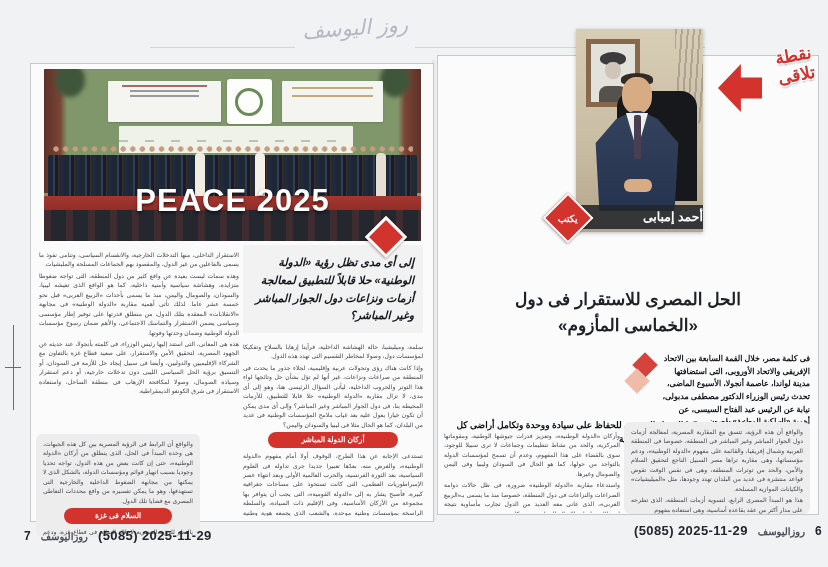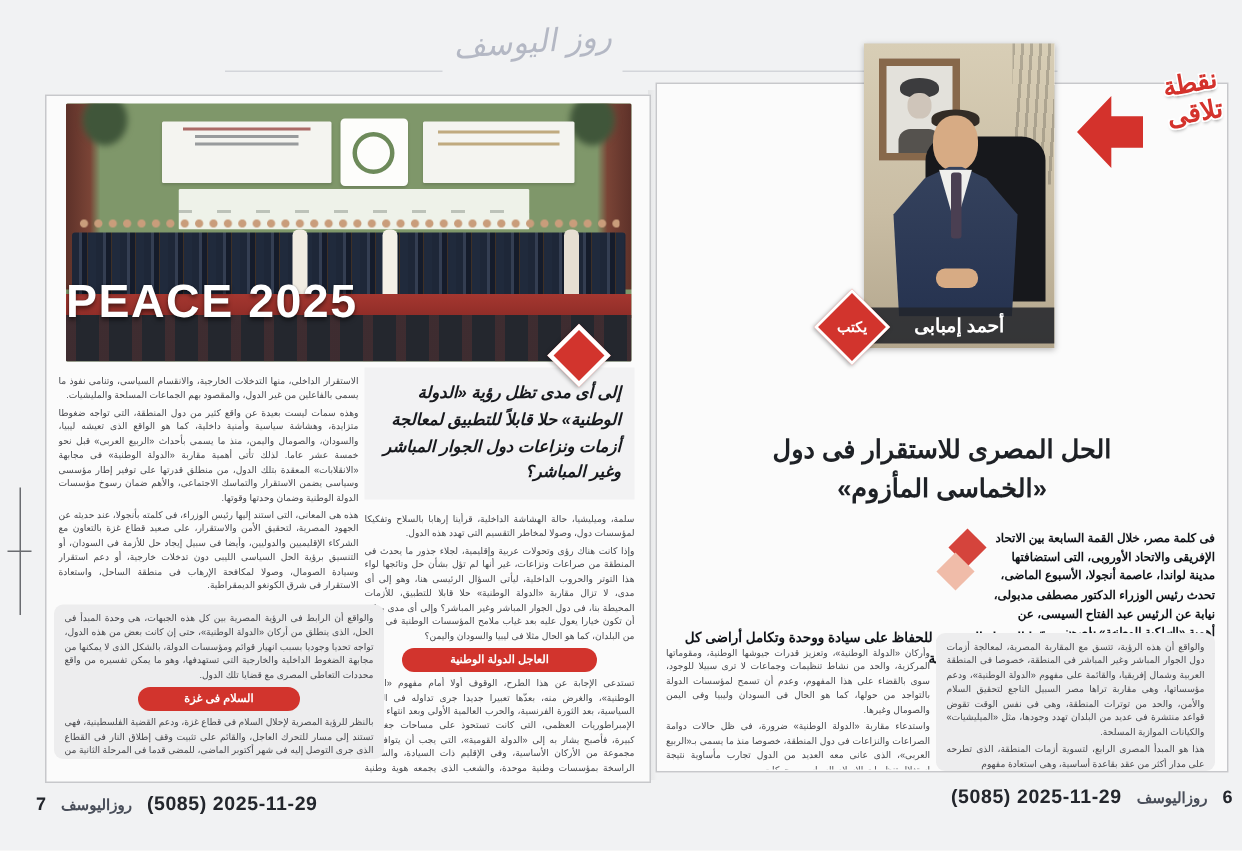--- a/index.html
+++ b/index.html
@@ -46,37 +46,37 @@
   .crowd-bodies{position:absolute;left:1%;right:1%;top:50%;height:26%;
     background:repeating-linear-gradient(90deg,#1e2738 0 5px,#343e52 5px 7px,#151c2b 7px 10px,#3e3026 10px 11px,#202a3c 11px 16px);
     border-radius:2px;}
   .robe{position:absolute;top:49%;width:10px;height:28%;background:#f1ece2;border-radius:4px 4px 0 0;}
   .robe-1{left:40%;}
   .robe-2{left:56%;background:#f5f1e8;}
   .robe-3{left:88%;background:#e6ded2;}
   .ph-carpet{position:absolute;left:0;right:0;top:74%;height:9%;background:linear-gradient(180deg,#a53730,#8e2c27);}
   .ph-floor{position:absolute;left:0;right:0;top:82%;height:18%;background:#24272e;
     background-image:repeating-linear-gradient(90deg,rgba(140,60,55,.25) 0 7px,rgba(0,0,0,0) 7px 22px);}
-  .peace-text{position:absolute;left:0;right:0;top:66%;text-align:left;color:#ffffff;
+  .peace-text{position:absolute;left:0;right:0;top:66%;text-align:center;color:#ffffff;
     font-size:31px;font-weight:900;letter-spacing:1px;
     text-shadow:0 2px 3px rgba(0,0,0,.5),0 0 1px rgba(0,0,0,.3);}
 
   
   .standfirst{position:absolute;left:212px;top:181px;width:180px;height:88px;background:#f2f2f3;
     direction:rtl;text-align:right;padding:9px 9px 0 6px;box-sizing:border-box;
     font-weight:bold;font-size:11px;line-height:1.62;color:#17191d;font-style:italic;}
   .diamond{background:#d2342d;border:3px solid #ffffff;box-shadow:0 1px 3px rgba(0,0,0,.35);transform:rotate(45deg);}
   .sf-diamond{position:absolute;left:340px;top:158px;width:24px;height:24px;z-index:3;}
   .bodycol{position:absolute;direction:rtl;text-align:justify;font-size:6.1px;line-height:1.55;color:#46474b;overflow:hidden;}
   .bodycol p{margin:0 0 2px;}
   .col-a{left:212px;top:278px;width:180px;height:174px;}
   .col-b{left:8px;top:186px;width:200px;height:162px;}
   .graybox{position:absolute;background:#ededee;border-radius:6px;box-sizing:border-box;padding:5px 7px;
     direction:rtl;text-align:justify;font-size:6.1px;line-height:1.55;color:#46474b;overflow:hidden;}
-  .gaza-box{left:5px;top:339px;width:220px;height:103px;}
+  .gaza-box{left:5px;top:370px;width:164px;height:103px;}
   .pill{display:block;margin:3px auto;background:#d2342d;color:#ffffff;text-align:center;
     border-radius:8px;font-size:7.5px;font-weight:bold;padding:2px 0 2.5px;}
   .pill-a{width:130px;}
   .pill-gaza{width:108px;}
 
   
   .footer{position:absolute;display:flex;gap:10px;align-items:baseline;color:#23262c;}
   .footer-left{left:24px;top:528px;}
   .footer-right{left:634px;top:523px;}
   .pgnum{font-size:12px;font-weight:bold;}
@@ -111,21 +111,21 @@
     background-image:repeating-linear-gradient(94deg,rgba(0,0,0,.18) 0 2px,rgba(0,0,0,0) 2px 6px);}
   .chair{position:absolute;right:6px;top:62px;width:80px;height:110px;background:#17181c;border-radius:16px 16px 0 0;}
   .man-head{position:absolute;left:46px;top:48px;width:30px;height:37px;background:#d7ab84;border-radius:46%;}
   .man-hair{position:absolute;left:45px;top:44px;width:32px;height:12px;background:#332c26;border-radius:50% 50% 30% 30%;}
   .man-torso{position:absolute;left:14px;top:82px;width:94px;height:100px;background:linear-gradient(180deg,#35425d,#263350);
     clip-path:polygon(10% 100%,6% 32%,28% 8%,46% 0,54% 0,72% 8%,94% 32%,90% 100%);}
   .man-shirt{position:absolute;left:50px;top:84px;width:22px;height:38px;background:#efefec;clip-path:polygon(0 0,100% 0,50% 100%);}
   .man-tie{position:absolute;left:58px;top:86px;width:7px;height:44px;background:#4a3f52;border-radius:2px;}
   .man-hands{position:absolute;left:48px;top:150px;width:28px;height:13px;background:#d7ab84;border-radius:6px;}
   .name-bar{position:absolute;left:0;right:0;bottom:3px;height:24px;background:rgba(35,37,43,.88);
-    color:#ffffff;font-weight:bold;font-size:12.5px;direction:rtl;text-align:center;line-height:24px;margin-top:16px;}
+    color:#ffffff;font-weight:bold;font-size:12.5px;direction:rtl;text-align:right;line-height:24px;margin-top:16px;}
   .writes-diamond{position:absolute;left:-26px;bottom:-4px;width:32px;height:32px;z-index:6;
     background:#d2342d;border:2.5px solid #fff;box-shadow:0 1px 3px rgba(0,0,0,.35);transform:rotate(45deg);
     display:flex;align-items:center;justify-content:center;}
   .writes-diamond span{transform:rotate(-45deg);color:#fff;font-weight:bold;font-size:9.5px;}
 
   
   .corner-badge{position:absolute;right:-12px;top:-18px;width:112px;height:102px;z-index:7;}
   .badge-arrow{position:absolute;left:0;top:26px;width:44px;height:48px;background:#d4322c;
     clip-path:polygon(0 50%,52% 0,52% 28%,100% 28%,100% 72%,52% 72%,52% 100%);
     filter:drop-shadow(0 1px 1px rgba(0,0,0,.3));}
@@ -174,21 +174,21 @@
       <div class="ph-floor"></div>
       <div class="peace-text">PEACE 2025</div>
     </div>
 
     <div class="sf-diamond diamond"></div>
     <div class="standfirst">إلى أى مدى تظل رؤية «الدولة الوطنية» حلا قابلاً للتطبيق لمعالجة أزمات ونزاعات دول الجوار المباشر وغير المباشر؟</div>
 
     <div class="bodycol col-a">
       <p>سلمة، وميليشيا، حالة الهشاشة الداخلية، قرأينا إرهابا بالسلاح وتفكيكا لمؤسسات دول، وصولا لمخاطر التقسيم التى تهدد هذه الدول.</p>
       <p>وإذا كانت هناك رؤى وتحولات عربية وإقليمية، لجلاء جذور ما يحدث فى المنطقة من صراعات ونزاعات، غير أنها لم تؤل بشأن حل وتائجها لواء هذا التوتر والحروب الداخلية، ليأتى السؤال الرئيسى هنا، وهو إلى أى مدى، لا تزال مقاربة «الدولة الوطنية» حلا قابلا للتطبيق، للأزمات المحيطة بنا، فى دول الجوار المباشر وغير المباشر؟ وإلى أى مدى يمكن أن تكون خيارا يعول عليه بعد غياب ملامح المؤسسات الوطنية فى عديد من البلدان، كما هو الحال مثلا فى ليبيا والسودان واليمن؟</p>
-      <div class="pill pill-a">العاجل الدولة الوطنية</div>
+      <div class="pill pill-a">أركان الدولة المباشر</div>
       <p>تستدعى الإجابة عن هذا الطرح، الوقوف أولا أمام مفهوم «الدولة الوطنية»، والغرض منه، بعدّها تعبيرا جديدا جرى تداوله فى العلوم السياسية، بعد الثورة الفرنسية، والحرب العالمية الأولى وبعد انتهاء عصر الإمبراطوريات العظمى، التى كانت تستحوذ على مساحات جغرافية كبيرة، فأصبح يشار به إلى «الدولة القومية»، التى يجب أن يتوافر بها مجموعة من الأركان الأساسية، وفى الإقليم ذات السيادة، والسلطة الراسخة بمؤسسات وطنية موحدة، والشعب الذى يجمعه هوية وطنية جامعة.</p>
 
     </div>
 
     <div class="bodycol col-b">
       <p>الاستقرار الداخلى، منها التدخلات الخارجية، والانقسام السياسى، وتنامى نفوذ ما يسمى بالفاعلين من غير الدول، والمقصود بهم الجماعات المسلحة والمليشيات.</p>
       <p>وهذه سمات ليست بعيدة عن واقع كثير من دول المنطقة، التى تواجه ضغوطا متزايدة، وهشاشة سياسية وأمنية داخلية، كما هو الواقع الذى تعيشه ليبيا، والسودان، والصومال واليمن، منذ ما يسمى بأحداث «الربيع العربى» قبل نحو خمسة عشر عاما. لذلك تأتى أهمية مقاربة «الدولة الوطنية» فى مجابهة «الانقلابات» المعقدة بتلك الدول، من منطلق قدرتها على توفير إطار مؤسسى وسياسى يضمن الاستقرار والتماسك الاجتماعى، والأهم ضمان رسوخ مؤسسات الدولة الوطنية وضمان وحدتها وقوتها.</p>
       <p>هذه هى المعانى، التى استند إليها رئيس الوزراء، فى كلمته بأنجولا، عند حديثه عن الجهود المصرية، لتحقيق الأمن والاستقرار، على صعيد قطاع غزة بالتعاون مع الشركاء الإقليميين والدوليين، وأيضا فى سبيل إيجاد حل للأزمة فى السودان، أو التنسيق برؤية الحل السياسى الليبى دون تدخلات خارجية، أو دعم استقرار وسيادة الصومال، وصولا لمكافحة الإرهاب فى منطقة الساحل، واستعادة الاستقرار فى شرق الكونغو الديمقراطية.</p>
     </div>
 

